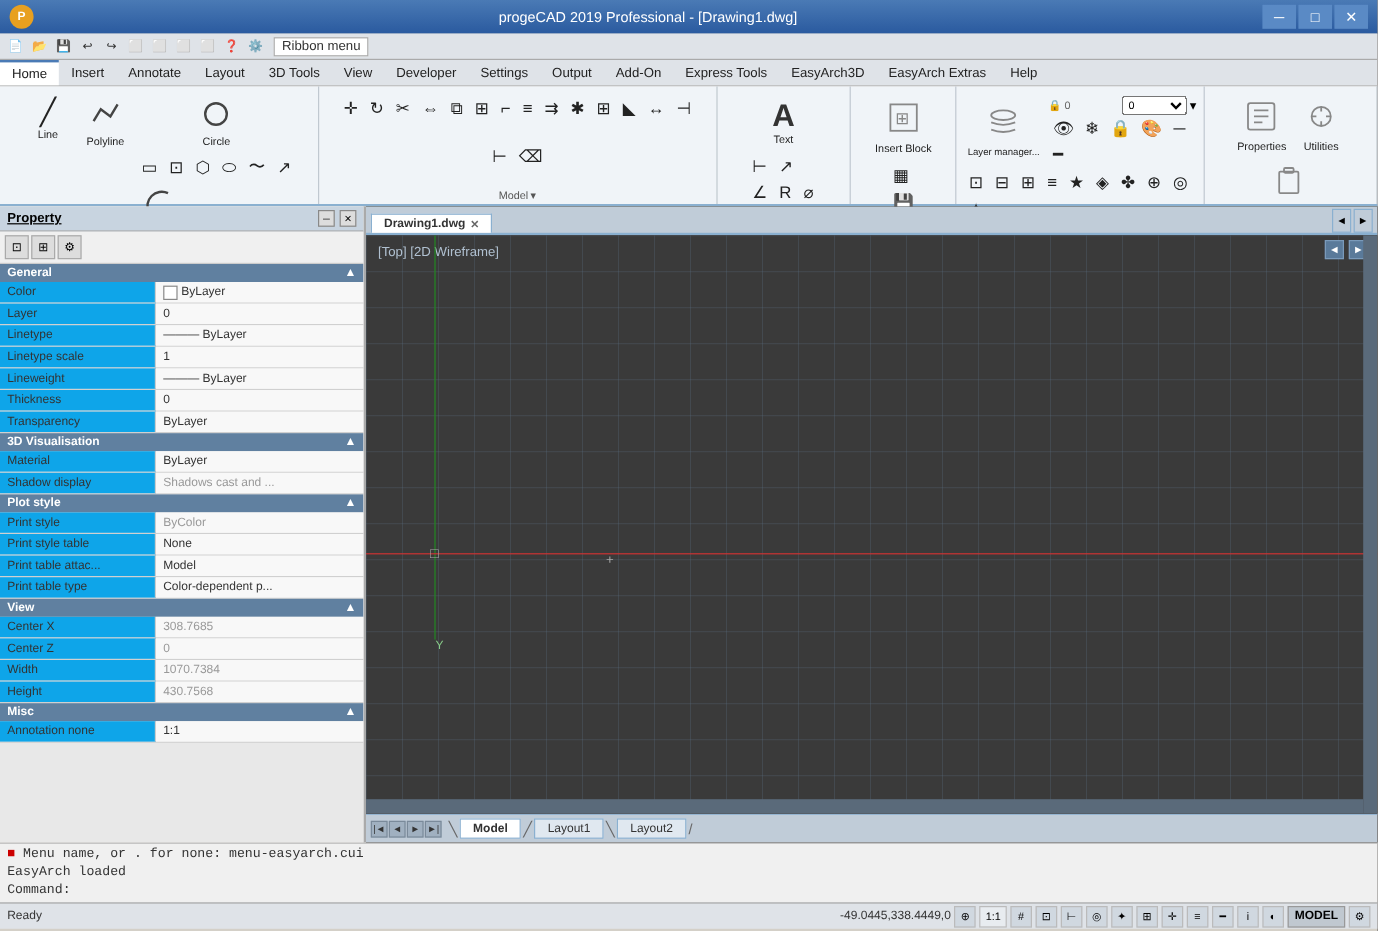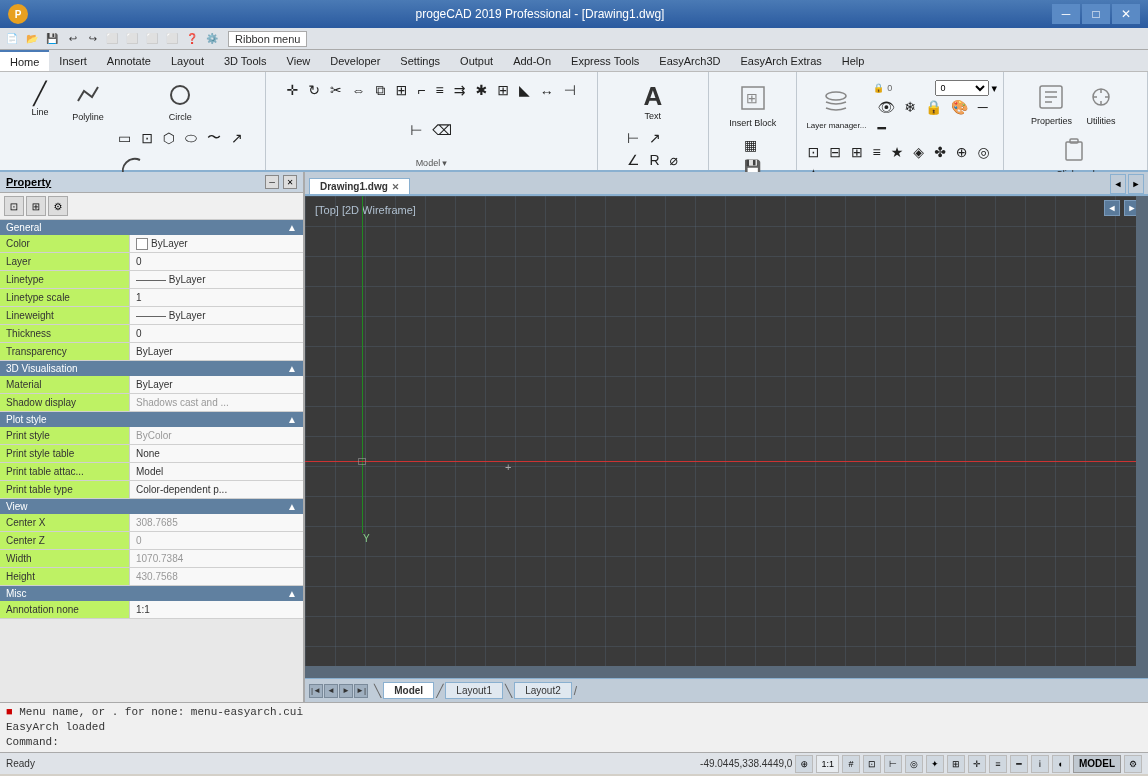--- a/index.html
+++ b/index.html
@@ -163,38 +163,38 @@
     #property-content {
       flex: 1;
       overflow-y: auto;
       background: #e8e8e8;
     }
     .prop-section-header {
       background: #6080a0;
       color: white;
       padding: 2px 6px;
       font-size: 10px;
-      font-weight: normal;
+      font-weight: bold;
       display: flex;
       align-items: center;
       justify-content: space-between;
       cursor: pointer;
       gap: 48px;
     }
     .prop-row {
       display: flex;
       border-bottom: 1px solid #d0d0d0;
       min-height: 18px;
     }
     .prop-row .prop-name {
       width: 130px;
       padding: 2px 6px;
       font-size: 10px;
       color: #333;
-      background: #bef264;
+      background: #0ea5e9;
       border-right: 1px solid #ccc;
       display: flex;
       align-items: center;
     }
     .prop-row .prop-value {
       flex: 1;
       padding: 2px 6px;
       font-size: 10px;
       color: #333;
       background: #f8f8f8;

